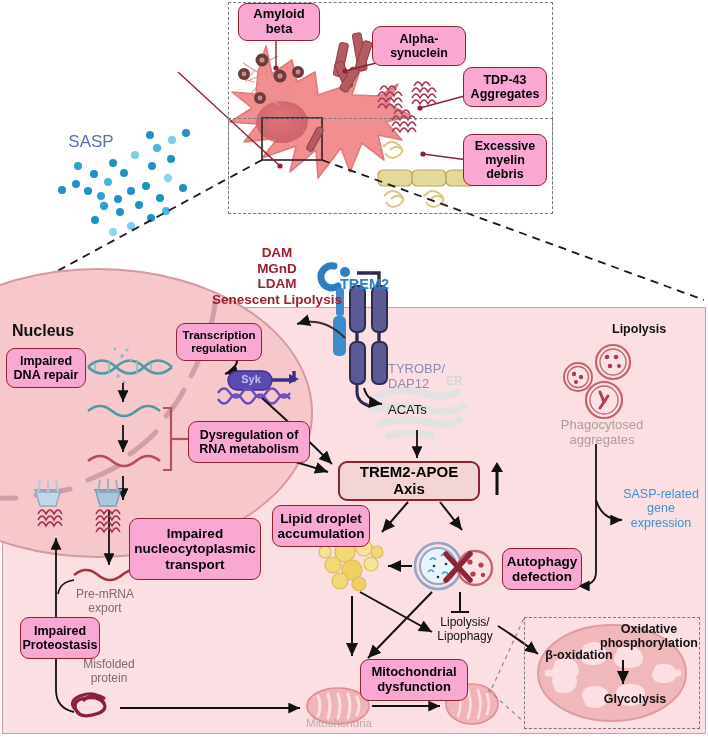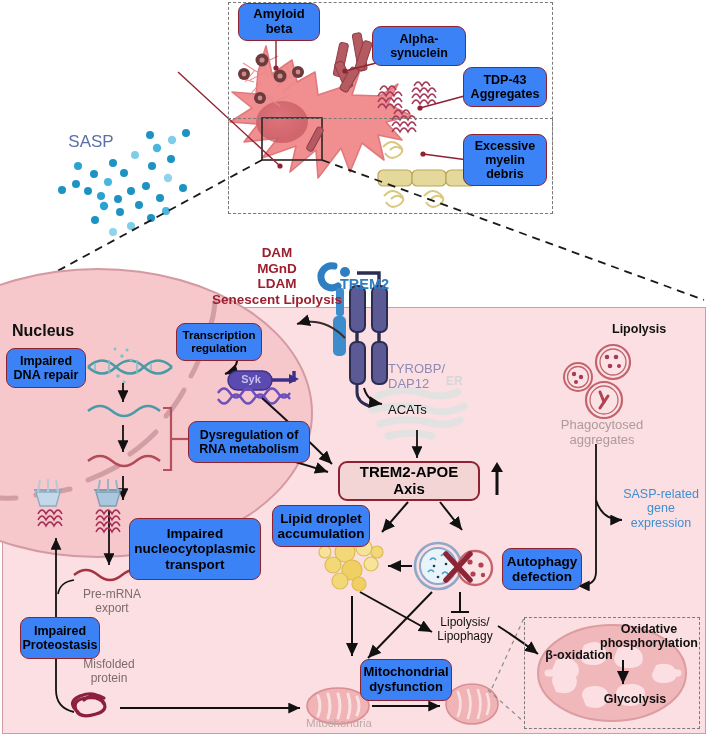--- a/index.html
+++ b/index.html
@@ -3,21 +3,21 @@
 <meta charset="utf-8">
 <style>
   html,body{margin:0;padding:0;background:#ffffff;}
   body{width:708px;height:737px;position:relative;overflow:hidden;
        font-family:"Liberation Sans","DejaVu Sans",sans-serif;}
   #stage{position:absolute;left:0;top:0;width:708px;height:737px;}
 
   
   .lbl{
     position:absolute;box-sizing:border-box;
-    background:#3b82f6;border:1.6px solid #8f2230;border-radius:9px;
+    background:#f9a8d4;border:1.6px solid #8f2230;border-radius:9px;
     color:#000;font-weight:bold;text-align:center;
     display:flex;align-items:center;justify-content:center;
     line-height:1.12;padding:3px 6px;z-index:30;
   }
   .plain{position:absolute;z-index:30;text-align:center;line-height:1.15;}
 
   
   .dashbox{position:absolute;border:1.4px dashed #7a7a7a;box-sizing:border-box;z-index:2;}
   .cellpanel{
     position:absolute;left:2px;top:307px;width:704px;height:427px;
@@ -495,23 +495,23 @@
   <div class="lbl" style="left:176px;top:323px;width:86px;height:38px;font-size:11.5px;">Transcription regulation</div>
   <div class="lbl" style="left:188px;top:421px;width:122px;height:42px;font-size:12.5px;">Dysregulation of RNA metabolism</div>
   <div class="lbl" style="left:129px;top:518px;width:132px;height:62px;font-size:13.5px;">Impaired nucleocytoplasmic transport</div>
   <div class="lbl" style="left:20px;top:617px;width:80px;height:42px;font-size:12.5px;">Impaired Proteostasis</div>
 
   <div class="lbl" style="left:338px;top:461px;width:142px;height:40px;font-size:15px;
               border-width:2.6px;background:#f4d5d6;">TREM2-APOE Axis</div>
 
   <div class="lbl" style="left:272px;top:505px;width:98px;height:42px;font-size:13.5px;">Lipid droplet accumulation</div>
   <div class="lbl" style="left:502px;top:548px;width:80px;height:42px;font-size:13.5px;">Autophagy defection</div>
-  <div class="lbl" style="left:360px;top:659px;width:92px;height:42px;font-size:13px;">Mitochondrial dysfunction</div>
-
-  <div class="plain" style="left:72px;top:588px;width:66px;font-size:12px;color:#7d6a6a;margin-left:7px;">Pre-mRNA export</div>
+  <div class="lbl" style="left:360px;top:659px;width:108px;height:42px;font-size:13px;">Mitochondrial dysfunction</div>
+
+  <div class="plain" style="left:72px;top:588px;width:66px;font-size:12px;color:#7d6a6a;">Pre-mRNA export</div>
   <div class="plain" style="left:76px;top:658px;width:66px;font-size:12px;color:#7d6a6a;">Misfolded protein</div>
   <div class="plain" style="left:552px;top:418px;width:100px;font-size:13px;color:#b09a9a;">Phagocytosed aggregates</div>
   <div class="plain" style="left:620px;top:487px;width:82px;font-size:12.5px;color:#3f8fd0;">SASP-related gene expression</div>
   <div class="plain" style="left:432px;top:616px;width:66px;font-size:12px;color:#111;">Lipolysis/ Lipophagy</div>
   <div class="plain" style="left:302px;top:717px;width:74px;font-size:11.5px;color:#c0a8a8;">Mitochondria</div>
 
   <div class="plain" style="left:542px;top:648px;width:74px;font-size:12.5px;font-weight:bold;color:#111;">β-oxidation</div>
   <div class="plain" style="left:600px;top:622px;width:98px;font-size:12.5px;font-weight:bold;color:#111;">Oxidative phosphorylation</div>
   <div class="plain" style="left:598px;top:692px;width:74px;font-size:12.5px;font-weight:bold;color:#111;">Glycolysis</div>
 

